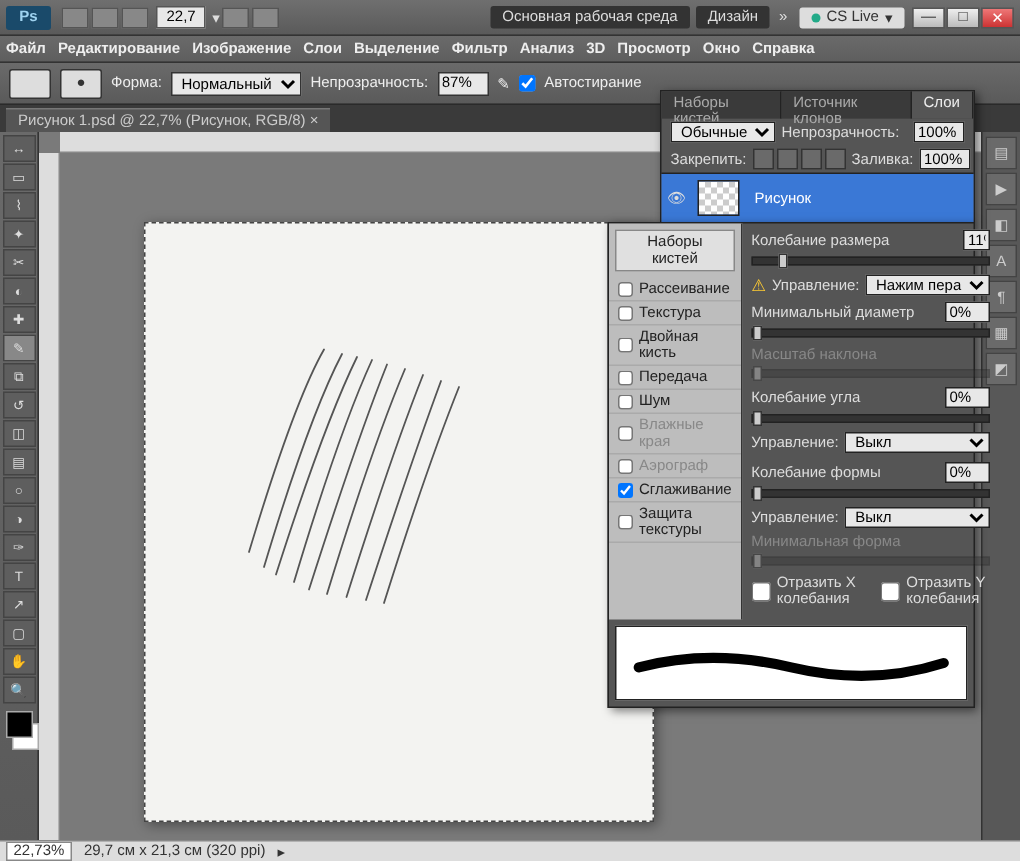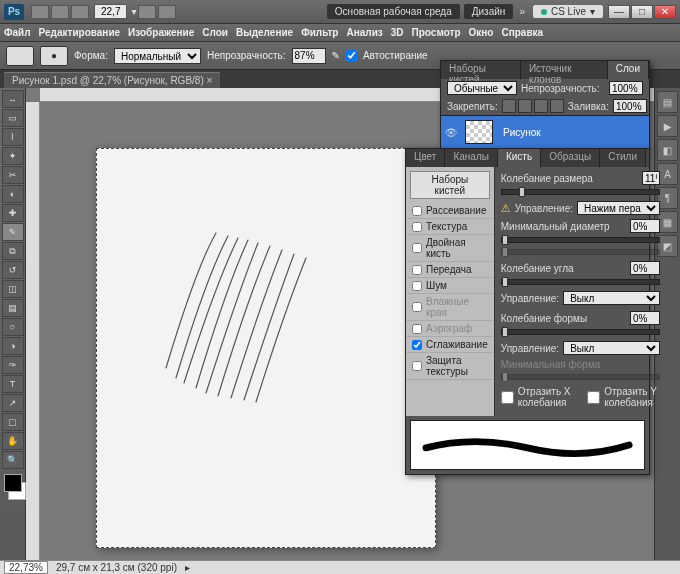--- a/index.html
+++ b/index.html
@@ -1,20 +1,20 @@
 <!DOCTYPE html>
 <html><head>
 <meta charset="utf-8">
 <style>
 * { box-sizing: border-box; margin: 0; padding: 0; font-family: "Segoe UI", Tahoma, sans-serif; font-size: 10px; }
 body { width: 680px; height: 574px; background: #4a4a4a; overflow: hidden; position: relative; }
 
 
 .titlebar { height: 24px; background: linear-gradient(#6f6f6f,#5a5a5a); display: flex; align-items: center; padding: 0 4px; color: #ddd; border-bottom: 1px solid #333; }
-.titlebar .ps-icon { width: 20px; height: 16px; background: #1a4a6a; color: #9fd3f0; display: flex; align-items: center; justify-content: center; font-weight: bold; border-radius: 2px; margin-right: 6px; }
+.titlebar .ps-icon { width: 30px; height: 16px; background: #1a4a6a; color: #9fd3f0; display: flex; align-items: center; justify-content: center; font-weight: bold; border-radius: 2px; margin-right: 6px; }
 .titlebar .tb-btn { width: 18px; height: 14px; background: #888; margin: 0 1px; border: 1px solid #555; }
 .titlebar .zoom-val { background: #e8e8e8; color: #000; padding: 1px 6px; margin: 0 4px; border: 1px solid #555; }
 .titlebar .spacer { flex: 1; }
 .titlebar .workspace { background: #333; padding: 2px 8px; border-radius: 2px; margin: 0 2px; }
 .titlebar .cslive { background: #ddd; color: #333; padding: 1px 8px; border-radius: 2px; margin: 0 4px; display: flex; align-items: center; gap: 4px;}
 .titlebar .cslive .dot { width: 6px; height: 6px; background: #2a8; border-radius: 50%; display:inline-block;}
 .titlebar .win-btn { width: 22px; height: 14px; background: linear-gradient(#eee,#bbb); border: 1px solid #555; margin-left: 1px; display:flex;align-items:center;justify-content:center; color:#333;}
 .titlebar .win-btn.close { background: linear-gradient(#e77,#c33); color:#fff;}
 
 
@@ -229,27 +229,20 @@
   <div class="layers-body">
     <div class="layer-row sel">
       <div class="eye">👁</div>
       <div class="thumb"></div>
       <div class="name">Рисунок</div>
     </div>
   </div>
 </div>
 
 <div class="panel brush-panel" style="top:148px; right:30px; width:245px;">
-  <div class="tabs">
-    <div class="ptab">Цвет</div>
-    <div class="ptab">Каналы</div>
-    <div class="ptab act">Кисть</div>
-    <div class="ptab">Образцы</div>
-    <div class="ptab">Стили</div>
-  </div>
   <div class="body">
     <div class="list">
       <div class="hdr-btn">Наборы кистей</div>
       <div id="brush-items">
           <div class="item">
             <input type="checkbox" style="">
             <span>Рассеивание</span>
           </div>
           <div class="item">
             <input type="checkbox" style="">
@@ -298,20 +291,23 @@
           <span>Управление:</span>
           <select style="flex:1"><option>Нажим пера</option></select>
         </div>
       <div class="orow">
           <span class="olbl">Минимальный диаметр</span>
           <input type="text" style="width: 30px;" value="0%">
         </div>
       <div class="slider">
           <div class="knob"></div>
         </div>
+      <div class="orow">
+          <span class="olbl" style="color:#888">Масштаб наклона</span>
+        </div>
       <div class="slider" style="opacity:.4">
           <div class="knob"></div>
         </div>
 
       <div class="orow" style="margin-top:6px">
           <span class="olbl">Колебание угла</span>
           <input type="text" style="width: 30px;" value="0%">
         </div>
       <div class="slider">
           <div class="knob"></div>

